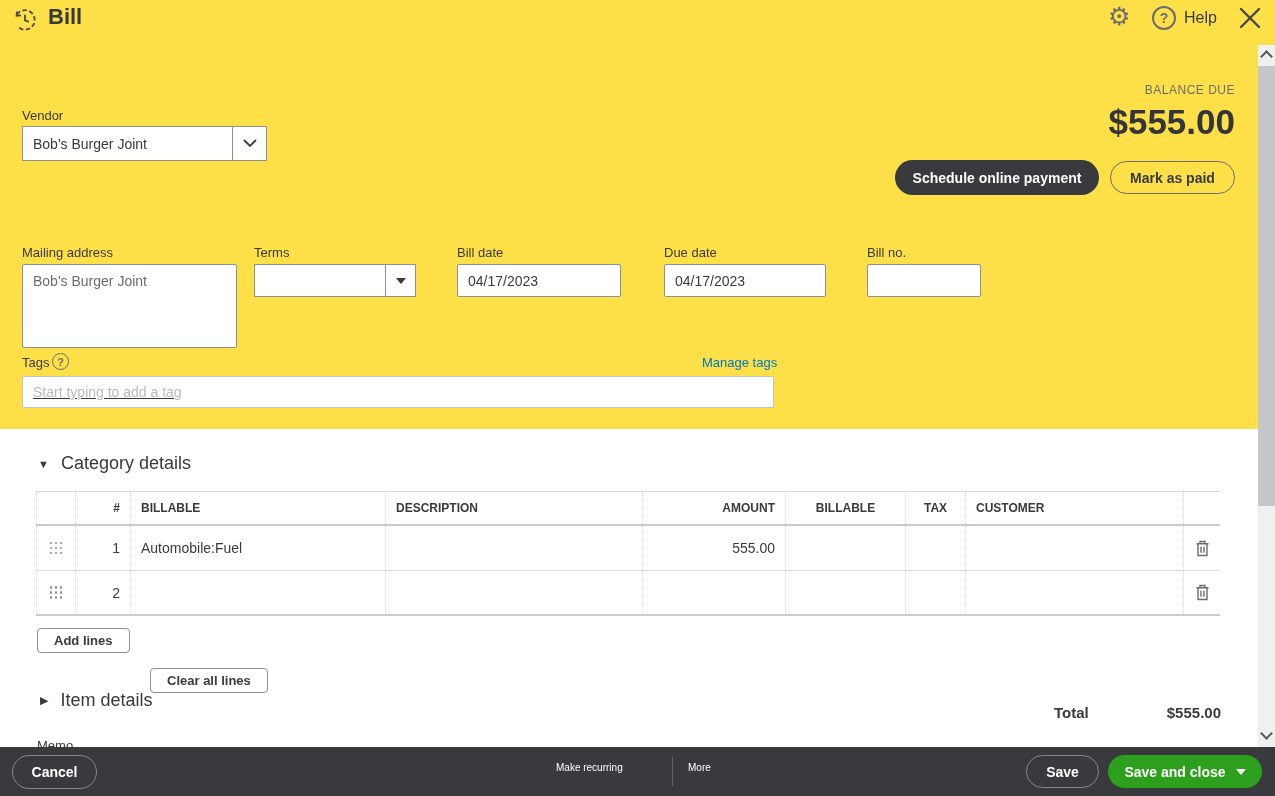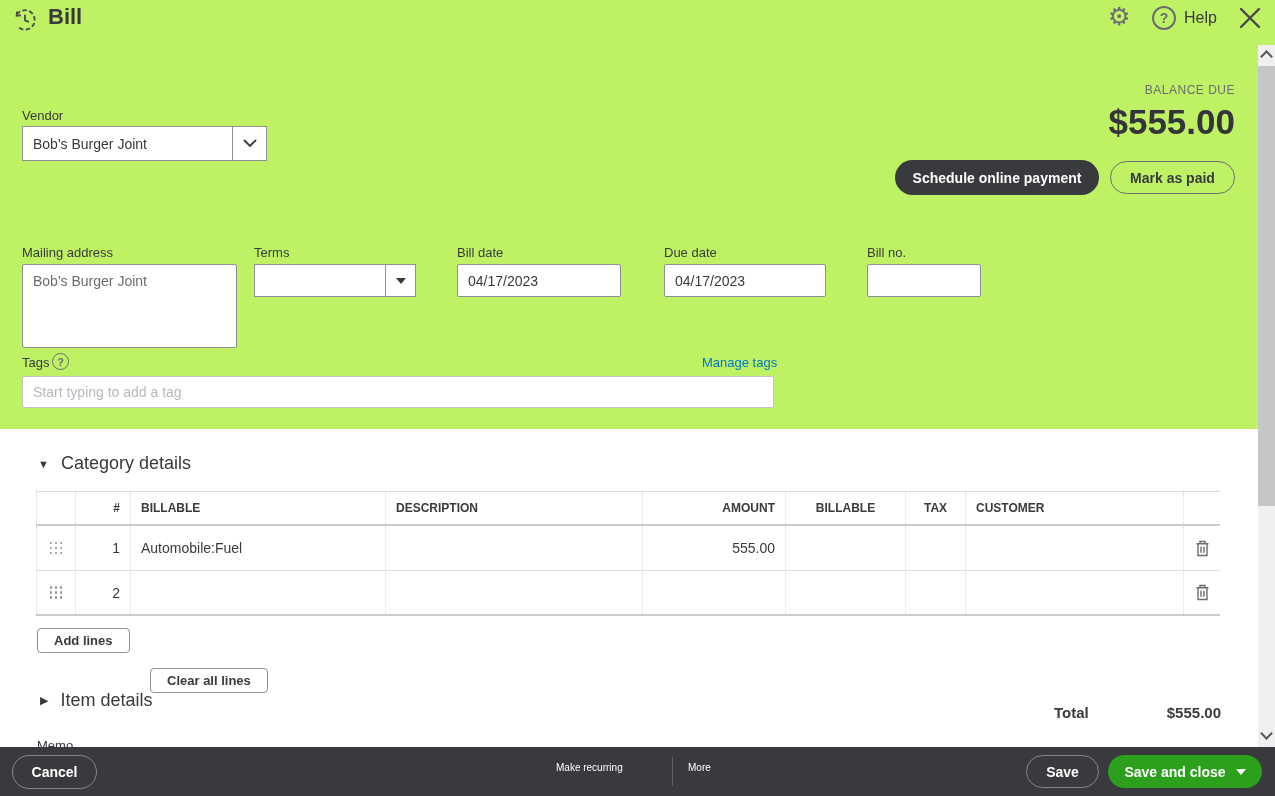--- a/index.html
+++ b/index.html
@@ -1,18 +1,18 @@
 <!DOCTYPE html>
 <html><head>
 <meta charset="utf-8">
 <style>
   * { margin:0; padding:0; box-sizing:border-box; }
   html,body { width:1275px; height:796px; overflow:hidden; }
   body { font-family:"Liberation Sans", sans-serif; color:#393a3d; }
-  .app { position:relative; width:1275px; height:796px; background:#bef264; overflow:hidden; }
+  .app { position:relative; width:1275px; height:796px; background:#fde047; overflow:hidden; }
 
   
   .hdr-title { position:absolute; left:48px; top:4px; font-size:22px; font-weight:700; color:#393a3d; }
   .clock-ic { position:absolute; left:12px; top:7px; }
   .gear-ic { position:absolute; left:1108px; top:2px; font-size:25px; color:#6b6c72; cursor:pointer; }
   .help-wrap { position:absolute; left:1152px; top:6px; display:flex; align-items:center; gap:8px; cursor:pointer; }
   .help-circle { width:24px; height:24px; border:2px solid #6b6c72; border-radius:50%; display:flex; align-items:center; justify-content:center; font-size:14px; font-weight:700; color:#6b6c72; }
   .help-txt { font-size:16px; color:#393a3d; }
   .close-ic { position:absolute; left:1236px; top:4px; cursor:pointer; }
 
@@ -37,21 +37,21 @@
   .terms-value { flex:1; }
   .terms-btn { width:30px; border-left:1px solid #8d9096; display:flex; align-items:center; justify-content:center; cursor:pointer; }
   .tri-down { width:0; height:0; border-left:5px solid transparent; border-right:5px solid transparent; border-top:6px solid #393a3d; }
 
   .in-billdate { left:457px; top:264px; width:164px; height:33px; }
   .in-duedate { left:664px; top:264px; width:162px; height:33px; }
   .in-billno { left:867px; top:264px; width:114px; height:33px; }
 
   .tags-q { position:absolute; left:52px; top:353px; width:17px; height:17px; border:1.5px solid #6b6c72; border-radius:50%; display:flex; align-items:center; justify-content:center; font-size:11px; font-weight:700; color:#6b6c72; }
   .manage-tags { position:absolute; left:702px; top:355px; font-size:13px; color:#0077c5; cursor:pointer; }
-  .in-tags { left:22px; top:376px; width:752px; height:32px; border:1px solid #c1c5ca; }
+  .in-tags { left:22px; top:376px; width:752px; height:32px; border:1px solid #c1c5ca;text-decoration:underline; }
   .in-tags::placeholder { color:#b6bac0; }
 
   
   .white-sec { position:absolute; left:0; top:429px; width:1258px; height:318px; background:#fff; }
 
   .sec-head { position:absolute; display:flex; align-items:center; gap:12px; cursor:pointer; }
   .sec-title { font-size:18px; color:#393a3d; }
   .tri-sec { font-size:11px; color:#393a3d; }
 
   

